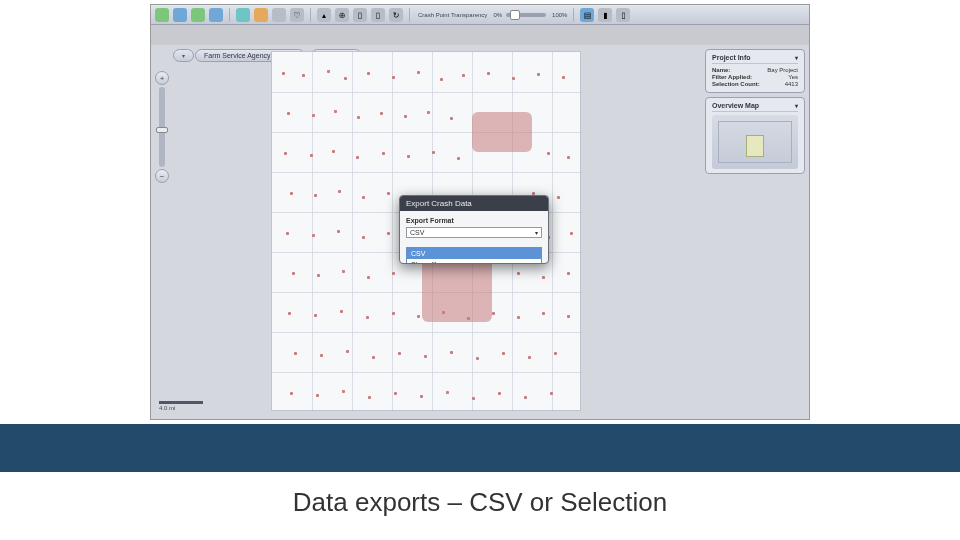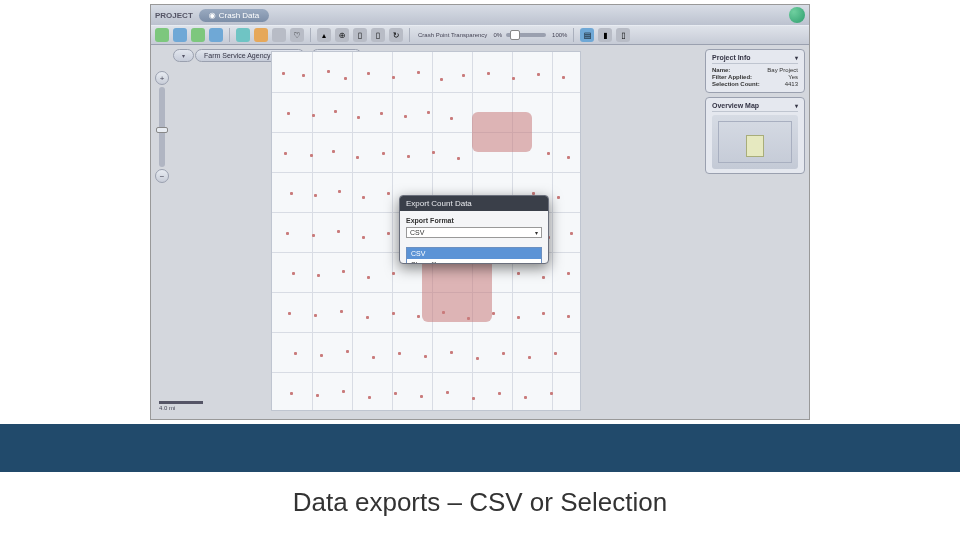--- a/index.html
+++ b/index.html
@@ -220,28 +220,20 @@
   .caption-overlay-strip {
     position: absolute; left: 0; right: 0; top: 472px; height: 6px; background: #fff;
   }
 </style>
 </head>
 <body>
 
 <div class="slide">
   <div class="app-frame">
 
-    <div class="titlebar">
-      <span style="font-weight:bold;color:#556">PROJECT</span>
-      <div class="tab-pill">
-        <span>◉</span>
-        <span>Crash Data</span>
-      </div>
-      <div class="logo-circle"></div>
-    </div>
 
     <div class="toolbar">
       <div class="tb-btn tb-green"></div>
       <div class="tb-btn tb-blue"></div>
       <div class="tb-btn tb-green"></div>
       <div class="tb-btn tb-blue"></div>
       <div class="tb-sep"></div>
       <div class="tb-btn tb-teal"></div>
       <div class="tb-btn tb-orange"></div>
       <div class="tb-btn tb-gray"></div>
@@ -391,21 +383,21 @@
           <div class="crash-dot" style="left:122px;top:340px"></div>
           <div class="crash-dot" style="left:148px;top:343px"></div>
           <div class="crash-dot" style="left:174px;top:339px"></div>
           <div class="crash-dot" style="left:200px;top:345px"></div>
           <div class="crash-dot" style="left:226px;top:340px"></div>
           <div class="crash-dot" style="left:252px;top:344px"></div>
           <div class="crash-dot" style="left:278px;top:340px"></div>
       </div>
 
       <div class="dialog">
-        <div class="dialog-title">Export Count Data</div>
+        <div class="dialog-title">Export Crash Data</div>
         <div class="dialog-body" style="position:relative;height:52px">
           <div class="dlabel">Export Format</div>
           <div class="dselect">
             <span>CSV</span>
             <span style="font-size:6px">▾</span>
           </div>
           <div class="dropdown-open">
             <div class="opt sel">CSV</div>
             <div class="opt">Shapefile</div>
           </div>

